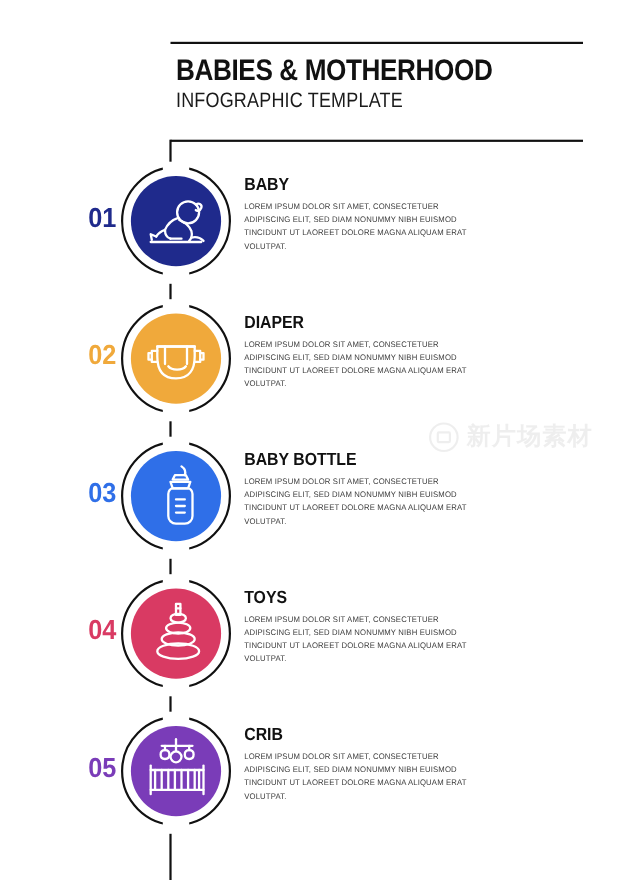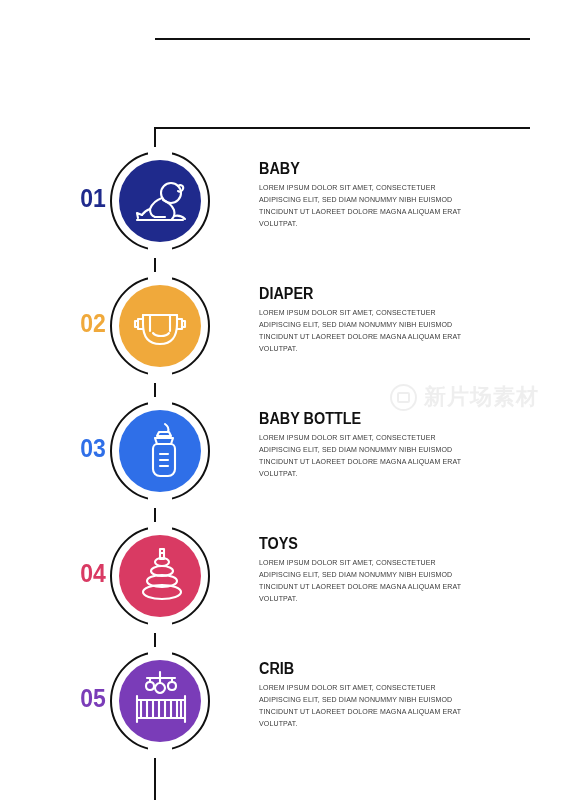--- a/index.html
+++ b/index.html
@@ -85,21 +85,21 @@
 
   .disc{
     position:absolute;
     left:9px;top:9px;
     width:82px;height:82px;
     border-radius:50%;
     box-shadow:0 0 0 4px #fff;
   }
   .disc svg{display:block;width:82px;height:82px;}
 
-  .body{position:absolute;left:222px;top:22px;width:210px;margin-left:37px;}
+  .body{position:absolute;left:222px;top:22px;width:210px;}
   .head{
     font-family:"Liberation Sans Narrow","Liberation Sans",sans-serif;
     font-weight:bold;
     font-size:16px;
     color:#111;
     letter-spacing:0px;
     transform:scaleX(0.9);
     transform-origin:left center;
     white-space:nowrap;
     margin-bottom:4px;
@@ -137,20 +137,24 @@
   }
 </style>
 </head>
 <body>
 
 <div id="page">
 
   <div class="rule" id="rule-top"></div>
   <div class="rule" id="rule-sub"></div>
 
+  <div id="header">
+    <div id="title">BABIES &amp; MOTHERHOOD</div>
+    <div id="subtitle">INFOGRAPHIC TEMPLATE</div>
+  </div>
 
   <div class="spine" style="top:127px;height:36px;"></div>
   <div class="spine" style="top:258px;height:32px;"></div>
   <div class="spine" style="top:383px;height:32px;"></div>
   <div class="spine" style="top:508px;height:32px;"></div>
   <div class="spine" style="top:633px;height:32px;"></div>
   <div class="spine" style="top:758px;height:42px;"></div>
 
   <div id="steps">
       <div class="step" style="top: 138px;">

